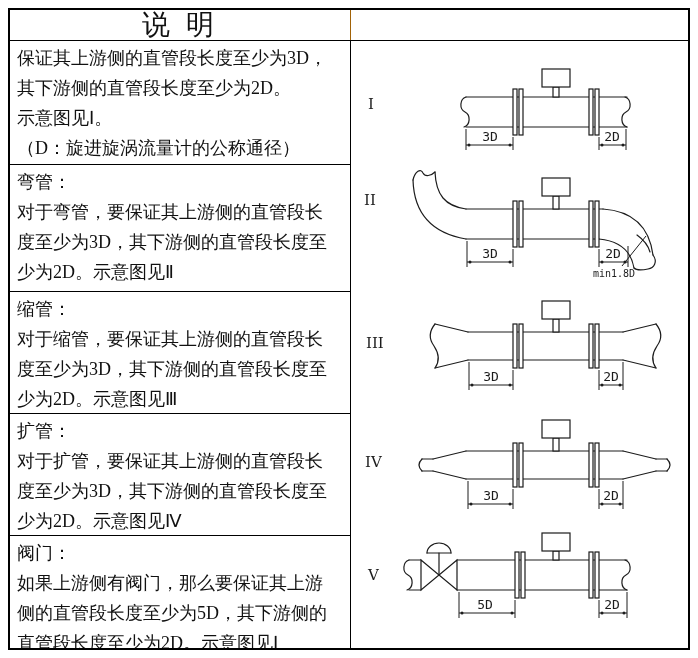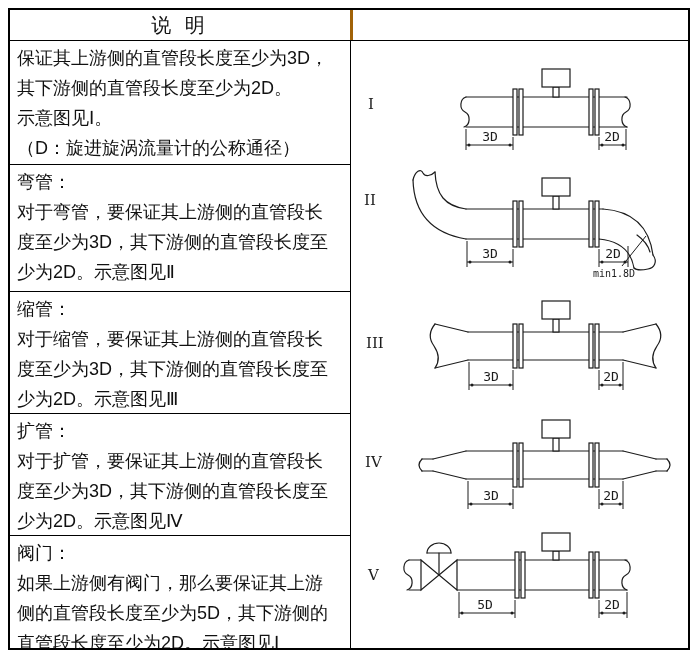--- a/index.html
+++ b/index.html
@@ -1,29 +1,29 @@
 <!DOCTYPE html>
 <html><head>
 <meta charset="utf-8">
 <style>
   html,body{margin:0;padding:0;background:#ffffff;}
   .page{position:relative;width:698px;height:658px;background:#fff;
         font-family:"Liberation Sans", sans-serif;color:#111;}
   .tbl{position:absolute;left:8px;top:8px;width:678px;height:638px;
        border:2px solid #000;display:flex;flex-direction:column;background:#fff;}
   .hdr{height:30px;border-bottom:1px solid #000;display:flex;flex:0 0 auto;}
-  .hdr-left{width:340px;border-right:3px solid #a16207;display:flex;
-            align-items:center;justify-content:center;font-size:20px;
+  .hdr-left{width:340px;border-right:1px solid #a16207;display:flex;
+            align-items:center;justify-content:center;font-size:28px;
             letter-spacing:4px;color:#111;text-align:right;}
   .hdr-right{flex:1;}
   .body{flex:1;display:flex;min-height:0;}
   .text-col{width:340px;border-right:1px solid #000;display:flex;
             flex-direction:column;flex:0 0 auto;}
   .trow{border-bottom:1px solid #000;padding:2px 7px 0 7px;font-size:18px;
-        line-height:30px;white-space:pre-line;overflow:hidden;color:#111;}
+        line-height:30px;white-space:pre-line;overflow:hidden;color:#111;font-family:Liberation Serif, serif;}
   .trow.last{border-bottom:none;flex:1;}
   .diag-col{flex:1;display:flex;flex-direction:column;min-width:0;}
   .dblock{position:relative;flex:0 0 auto;}
   .dblock.last{flex:1;}
   .dblock svg{display:block;}
   .draw{stroke:#1c1c1c;fill:none;stroke-width:1.2;stroke-linecap:round;}
   .solid{stroke:#1c1c1c;fill:#ffffff;stroke-width:1.2;}
   .dimg{stroke:#1c1c1c;fill:none;stroke-width:1;}
   .dot{fill:#1c1c1c;stroke:none;}
   .num{font-family:"DejaVu Serif", serif;font-size:15px;fill:#1c1c1c;}

